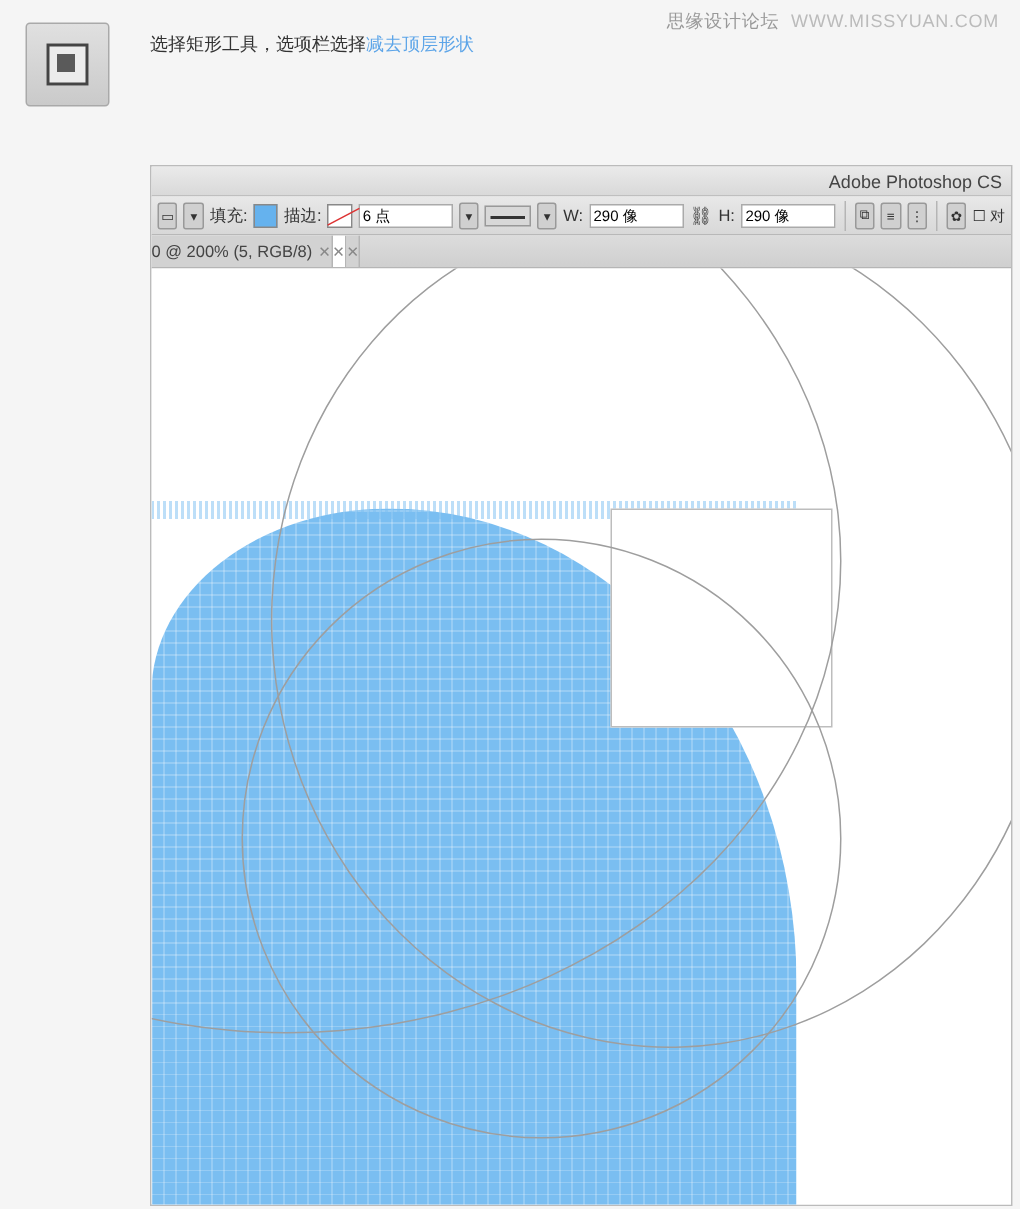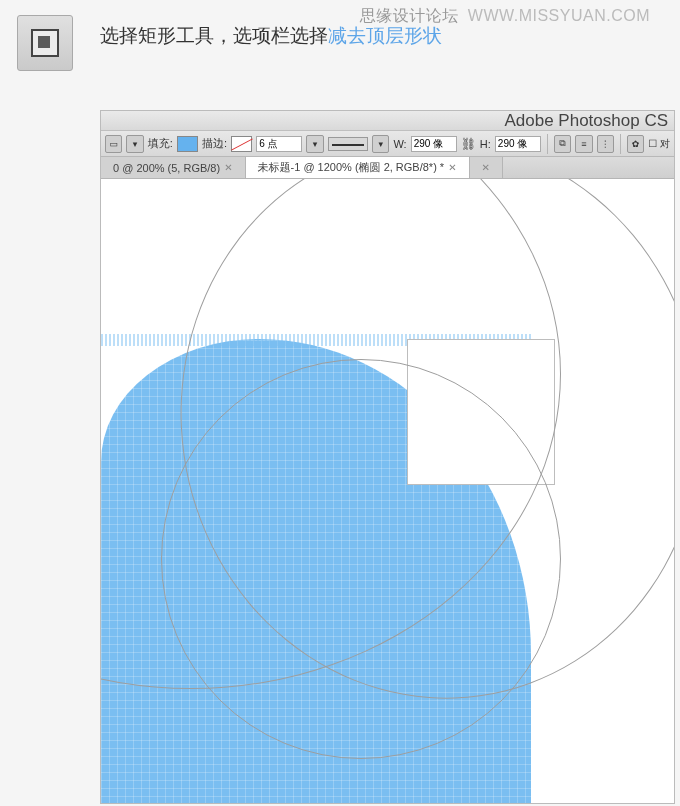--- a/index.html
+++ b/index.html
@@ -7,22 +7,22 @@
       width: 680px;
       height: 806px;
       background: #f5f5f5;
       font-family: "Microsoft YaHei", Arial, sans-serif;
       position: relative;
       overflow: hidden;
     }
     .watermark {
       position: absolute;
       top: 6px;
-      right: 30px;
-      font-size: 16px;
+      right: 14px;
+      font-size: 12px;
       color: #bbb;
       letter-spacing: 0.5px;
       text-align: center;
     }
     .watermark .site { color: #999; margin-right: 4px; }
     .tool-icon {
       position: absolute;
       left: 17px;
       top: 15px;
       width: 56px;
@@ -45,40 +45,40 @@
       content: "";
       position: absolute;
       left: 5px; top: 5px;
       width: 12px; height: 12px;
       background: #5a5a5a;
     }
     .instructions {
       position: absolute;
       left: 100px;
       top: 18px;
-      font-size: 19px;
+      font-size: 12px;
       line-height: 1.9;
       color: #333;
     }
     .instructions .highlight { color: #5da5e8; }
     .ps-container {
       position: absolute;
       left: 100px;
       top: 110px;
       width: 575px;
       height: 694px;
       background: #fff;
       border: 1px solid #bbb;
       overflow: hidden;
     }
     .ps-titlebar {
       height: 20px;
       background: linear-gradient(#eaeaea, #d9d9d9);
       border-bottom: 1px solid #bfbfbf;
-      font-size: 17px;
+      font-size: 12px;
       text-align: right;
       padding-right: 6px;
       color: #444;
       line-height: 20px;
     }
     .ps-toolbar {
       height: 26px;
       background: linear-gradient(#e8e8e8, #d8d8d8);
       border-bottom: 1px solid #b8b8b8;
       display: flex;
@@ -95,38 +95,38 @@
       background: #d0d0d0;
       border: 1px solid #999;
       border-radius: 2px;
       display: inline-flex;
       align-items: center; justify-content: center;
       font-size: 9px;
     }
     .fill-swatch { width: 22px; height: 16px; background:#65b2ee; border:1px solid #888; display:inline-block; vertical-align:middle;}
     .stroke-swatch { width: 22px; height: 16px; background:#fff; border:1px solid #888; display:inline-block; position:relative;}
     .stroke-swatch::after{content:"";position:absolute;left:-2px;top:7px;width:24px;border-top:1px solid #d33;transform:rotate(-28deg);}
-    .tb-input { width: 46px; height:16px; font-size:10px; background:#fff; border:1px solid #aaa; padding:0 2px; }
+    .tb-input { width: 63px; height:16px; font-size:10px; background:#fff; border:1px solid #aaa; padding:0 2px; }
     .tb-sep { width:1px; height:20px; background:#b5b5b5; margin:0 2px; }
     .line-style { width: 42px; height:14px; border:1px solid #999; background:#d8d8d8; position:relative; }
     .line-style::after{content:"";position:absolute;left:3px;right:3px;top:6px;border-top:2px solid #333;}
     .tb-label { color:#333; }
     .chain-icon { font-size: 12px; }
     .ps-tabs {
       height: 22px;
       background: linear-gradient(#dcdcdc, #cfcfcf);
       border-bottom: 1px solid #b5b5b5;
       display: flex;
       align-items: stretch;
       font-size: 11px;
       color: #444;
       overflow:hidden;
     }
     .tab {
-      padding: 0 12px;
+      padding: 0 0;
       display: flex;
       align-items: center;
       gap: 4px;
       border-right: 1px solid #b5b5b5;
       background: #d2d2d2;
       white-space: nowrap;
     }
     .tab.active { background: #fff; border-bottom:1px solid #fff; margin-bottom:-1px;}
     .tab .x { color:#888; font-size:10px; }
     .canvas {
@@ -219,21 +219,20 @@
     <span class="tb-icon">✿</span>
     <span style="font-size:10px;">☐ <span>对</span></span>
   </div>
 
   <div class="ps-tabs">
     <div class="tab">
       <span>0 @ 200% (5, RGB/8)</span>
       <span class="x">✕</span>
     </div>
     <div class="tab active">
-      <span>未标题-1 @ 1200% (椭圆 2, RGB/8*) *</span>
       <span class="x">✕</span>
     </div>
     <div class="tab">
       <span class="x">✕</span>
     </div>
   </div>
 
   <div class="canvas">
     <div class="blue-shape"></div>
     <div class="edge-fuzz"></div>

